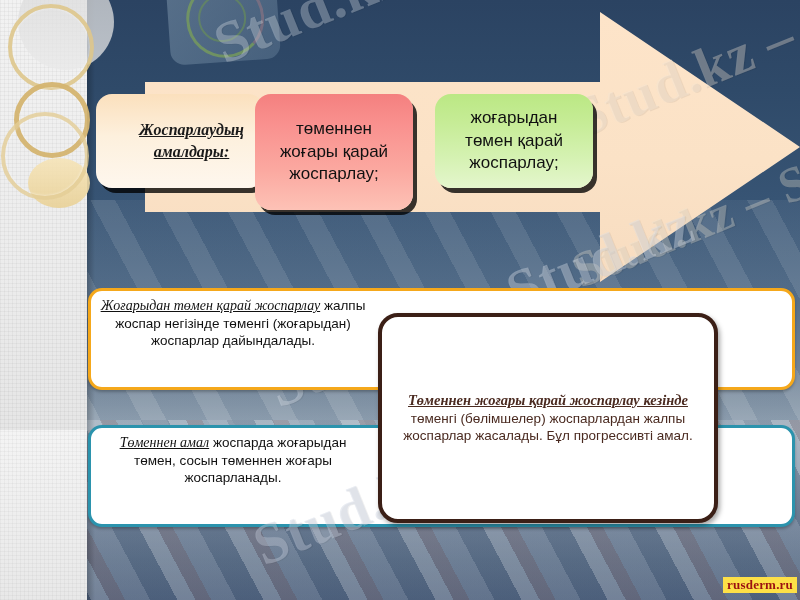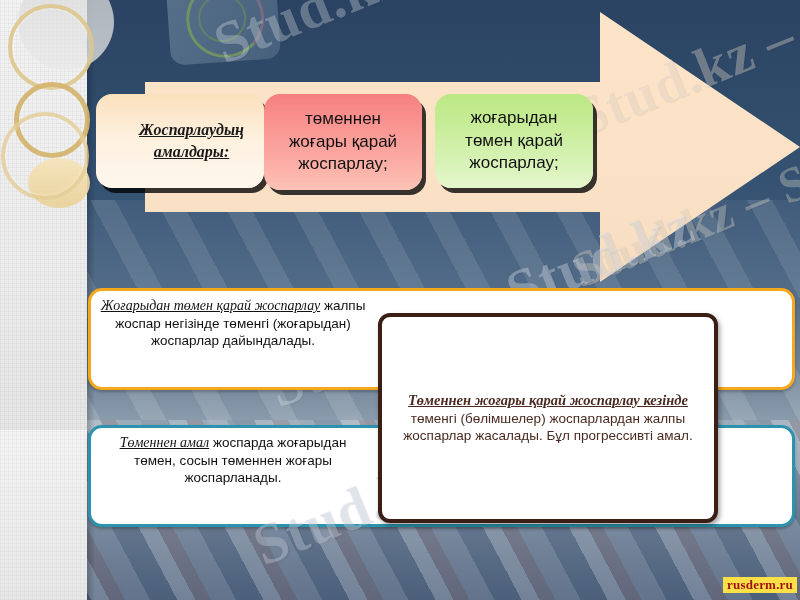--- a/index.html
+++ b/index.html
@@ -209,21 +209,21 @@
     font-style: italic;
     font-weight: bold;
     font-size: 16px;
     color: #1a1a1a;
     line-height: 1.35;
     padding-left: 31px;
   }
   .topbox.b1 .txt { text-decoration: underline; }
 
   .topbox.b2 {
-    left: 264px; top: 94px; width: 158px; height: 96px;
+    left: 255px; top: 94px; width: 158px; height: 116px;
     background: linear-gradient(to bottom, #f4807f 0%, #f9908e 25%, #fba8a0 65%, #fdc2b6 100%);
     font-size: 17px;
     color: #111;
     line-height: 1.32;
   }
   .topbox.b3 {
     left: 435px; top: 94px; width: 158px; height: 94px;
     background: linear-gradient(to bottom, #bbe884 0%, #c6ec96 30%, #d6f2b4 70%, #e4f6cd 100%);
     font-size: 17px;
     color: #111;
@@ -269,21 +269,21 @@
     font-style: italic;
     font-weight: normal;
     text-decoration: underline;
     font-size: 14px;
   }
 
   
   .panel.center {
     left: 378px; top: 313px; width: 340px; height: 210px;
     border: 4px solid #3b1f16;
-    border-radius: 12px;
+    border-radius: 20px;
     box-shadow: 2px 3px 5px rgba(0,0,0,0.35);
     display: flex;
     align-items: center;
     justify-content: center;
     z-index: 20;
   }
   .center-text {
     text-align: center;
     font-size: 13.5px;
     line-height: 1.3;

